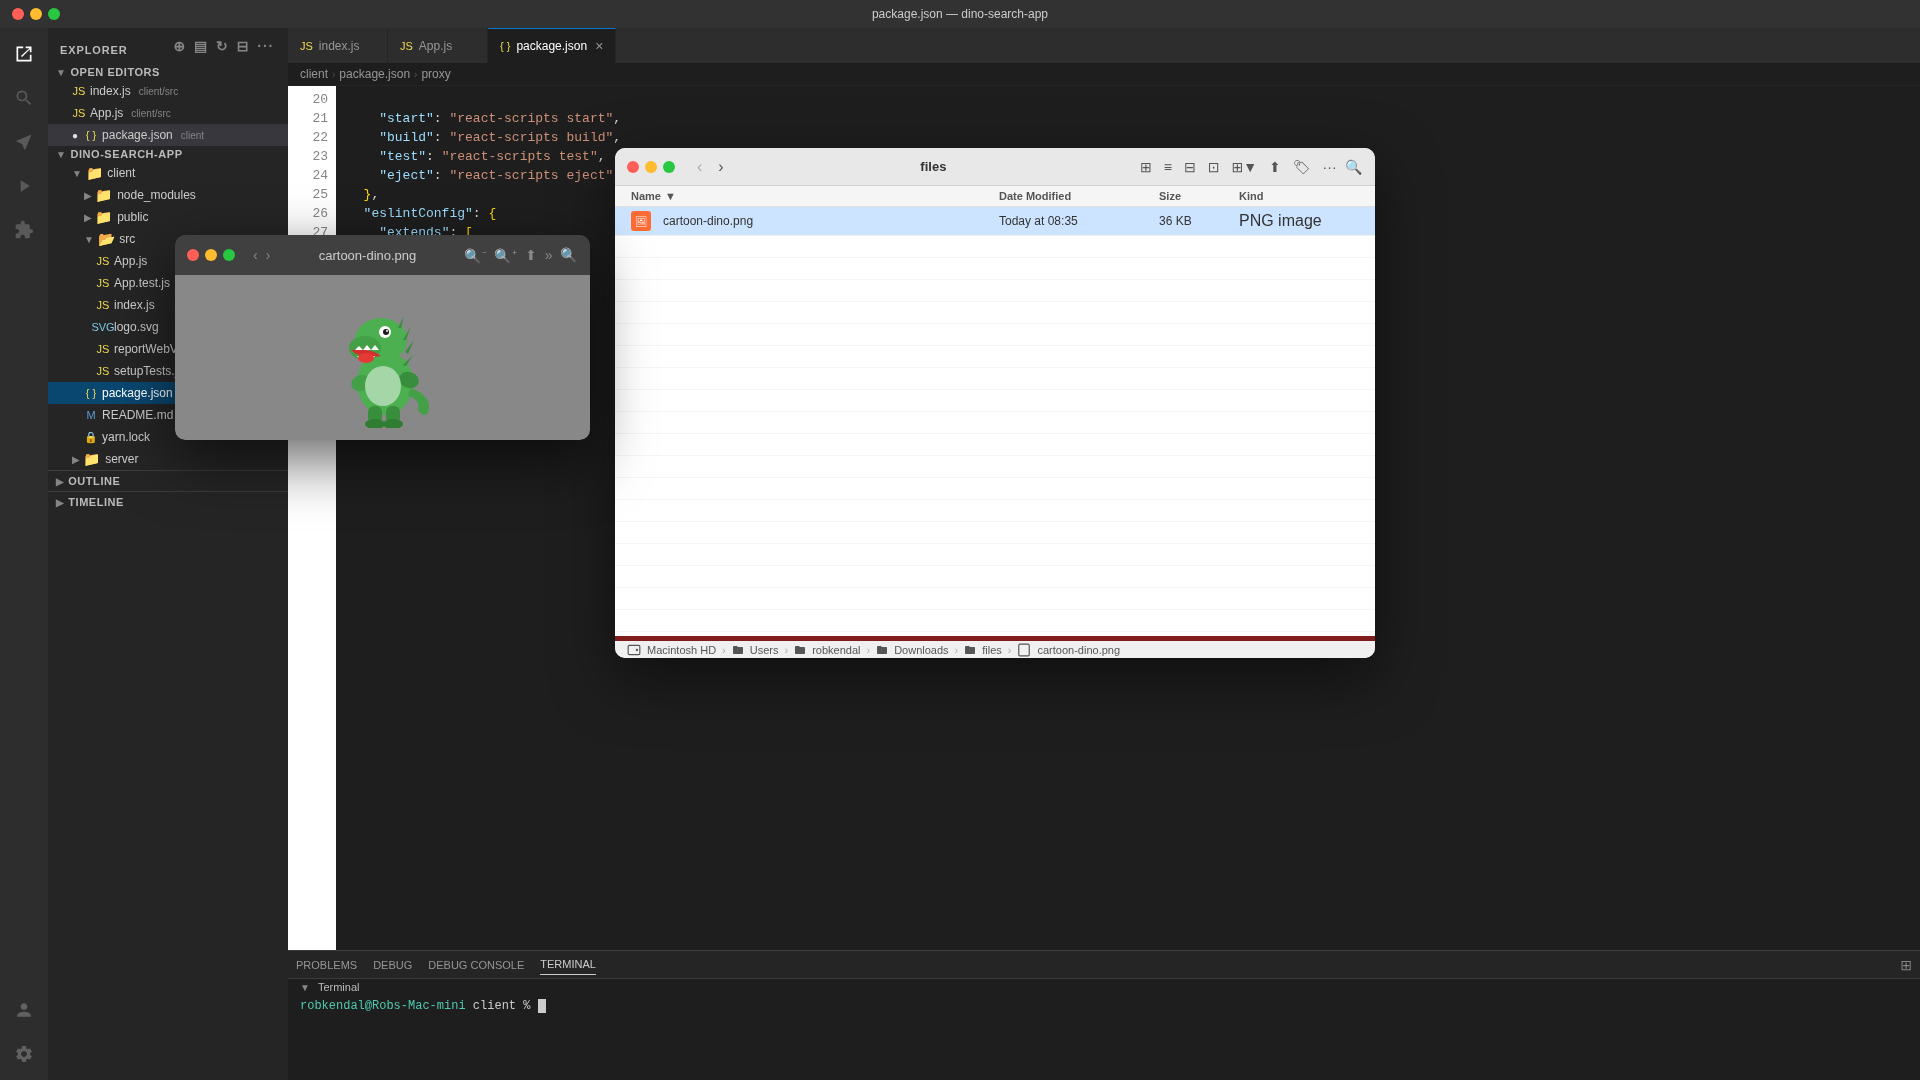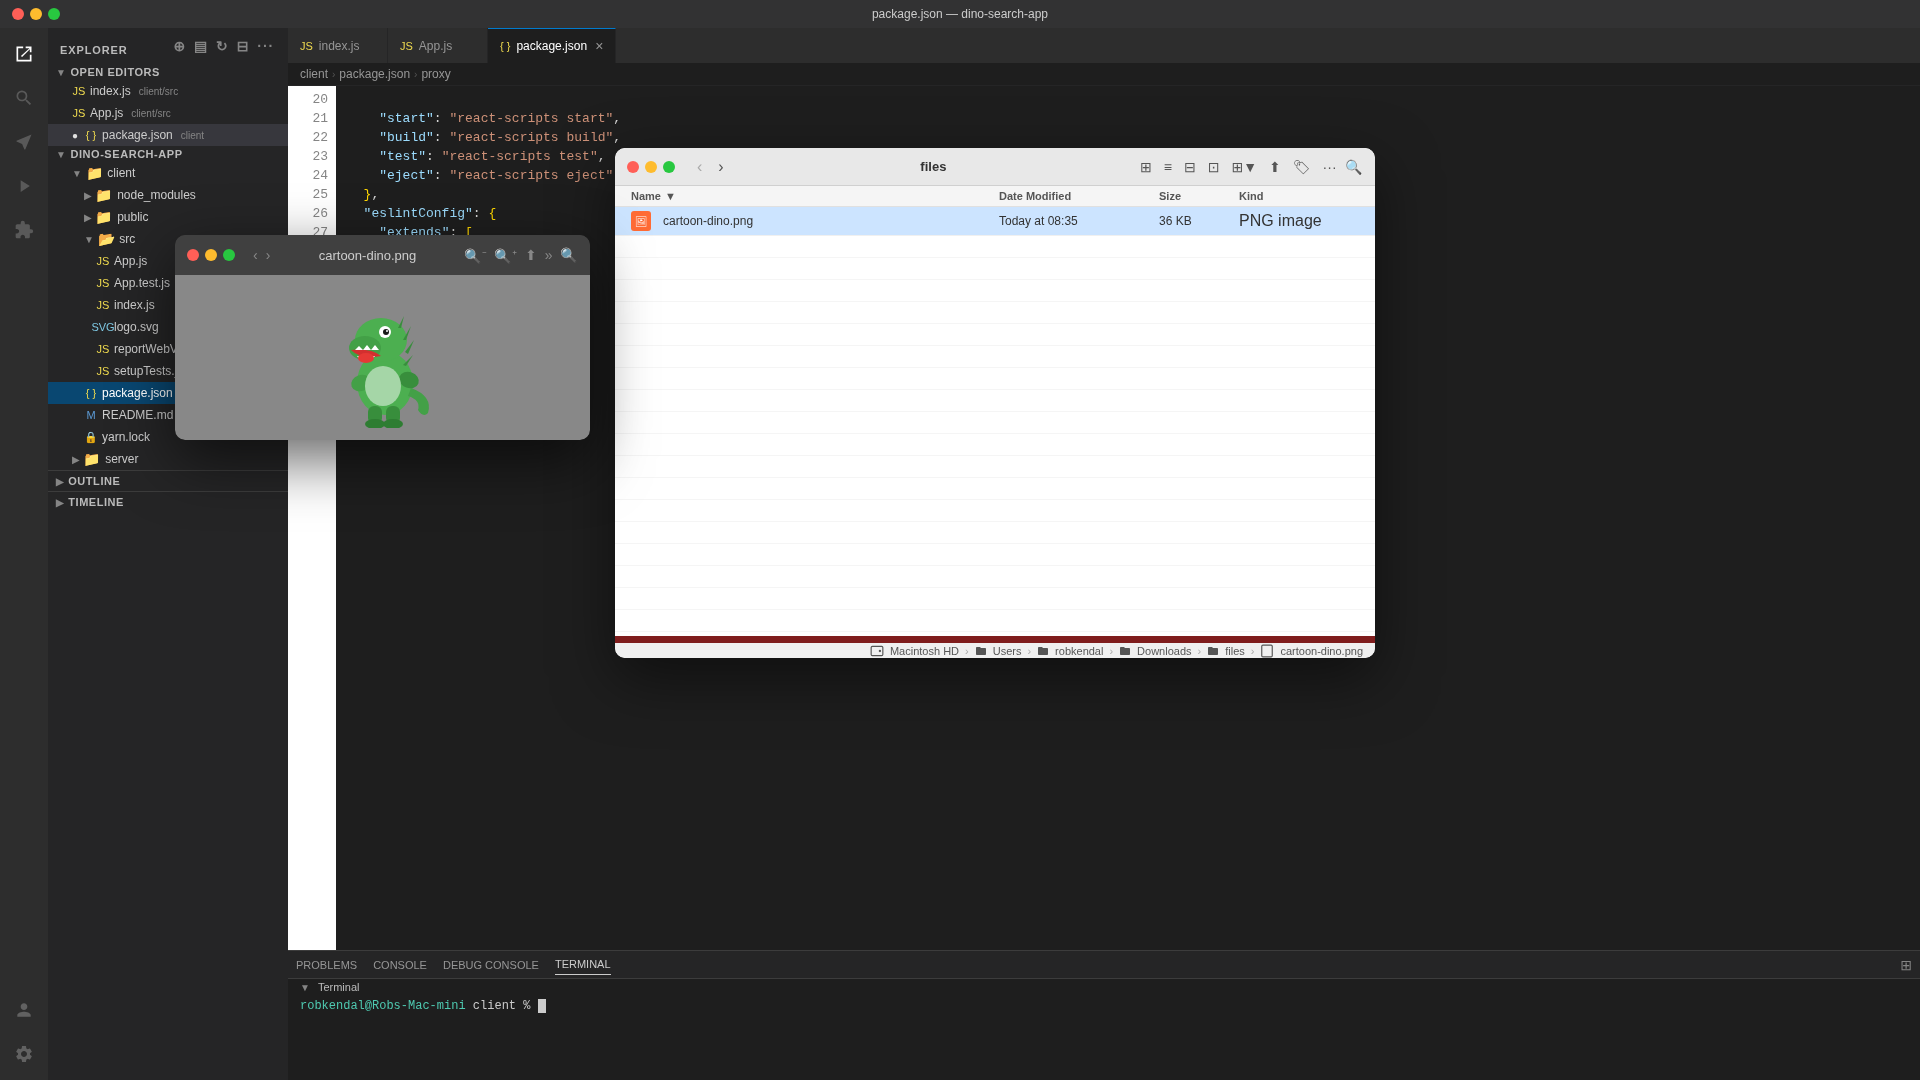--- a/index.html
+++ b/index.html
@@ -490,29 +490,28 @@
       flex: 1;
       background: #ffffff;
     }
     .finder-empty-row {
       height: 22px;
       border-bottom: 1px solid #f5f5f5;
     }
     .finder-statusbar {
       height: 22px;
       background: #f0f0f0;
-      border-top: 7px solid #7f1d1d;
+      border-top: 5px solid #7f1d1d;
       display: flex;
       align-items: center;
       padding: 0 12px;
       font-size: 11px;
       color: #555;
       gap: 6px;
       border-radius: 0 0 10px 10px;
-      justify-content: flex-end;
     }
     .finder-path-sep { color: #aaa; }
 
     
     .outline-section {
       border-top: 1px solid #3c3c3c;
     }
     .outline-header {
       display: flex;
       align-items: center;
@@ -754,21 +753,21 @@
 <span class="code-line">    <span class="c-brace">]</span></span>
 <span class="code-line">  <span class="c-brace">}</span><span class="c-punc">,</span></span>
 <span class="code-line">  <span class="c-key">"browserslist"</span><span class="c-punc">:</span> <span class="c-brace">{</span></span>
 <span class="code-line">    <span class="c-key">"production"</span><span class="c-punc">:</span> <span class="c-brace">[</span></span>
       </div>
     </div>
 
     <div class="terminal-panel">
       <div class="terminal-tabs">
         <span class="terminal-tab">PROBLEMS</span>
-        <span class="terminal-tab">CONSOLE</span>
+        <span class="terminal-tab">DEBUG</span>
         <span class="terminal-tab">DEBUG CONSOLE</span>
         <span class="terminal-tab active">TERMINAL</span>
         <span style="margin-left:auto;color:#858585;font-size:14px;cursor:pointer;">⊞</span>
       </div>
       <div style="padding:2px 12px;font-size:11px;color:#bbbbbb;display:flex;align-items:center;gap:8px;">
         <span class="chevron">▼</span>
         <span>Terminal</span>
       </div>
       <div class="terminal-content">
         <span style="color:#4ec9b0;">robkendal@Robs-Mac-mini</span><span style="color:#cccccc;"> client </span><span style="color:#cccccc;">% </span><span style="display:inline-block;width:8px;height:14px;background:#cccccc;vertical-align:middle;"></span>

